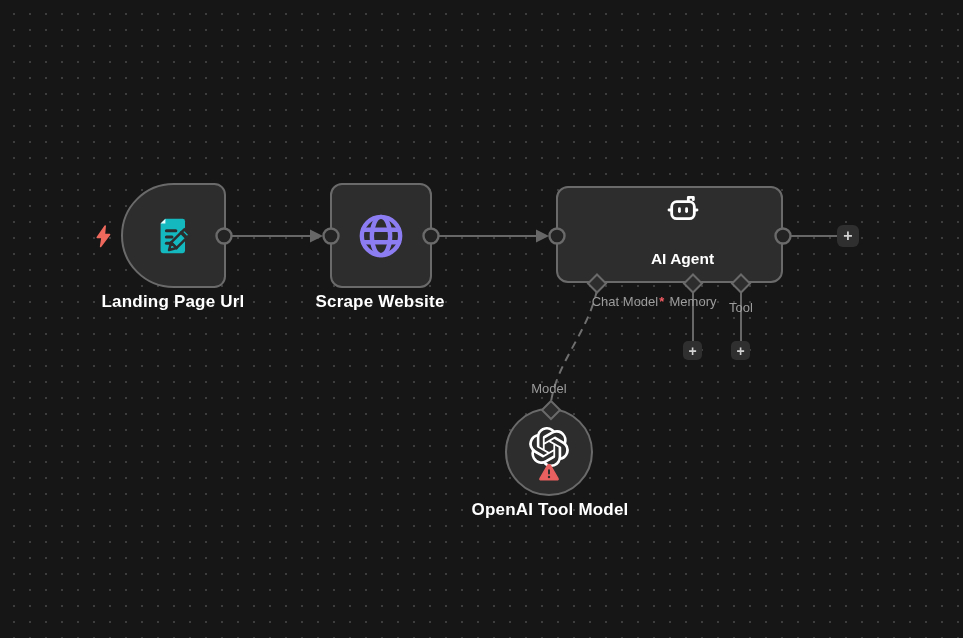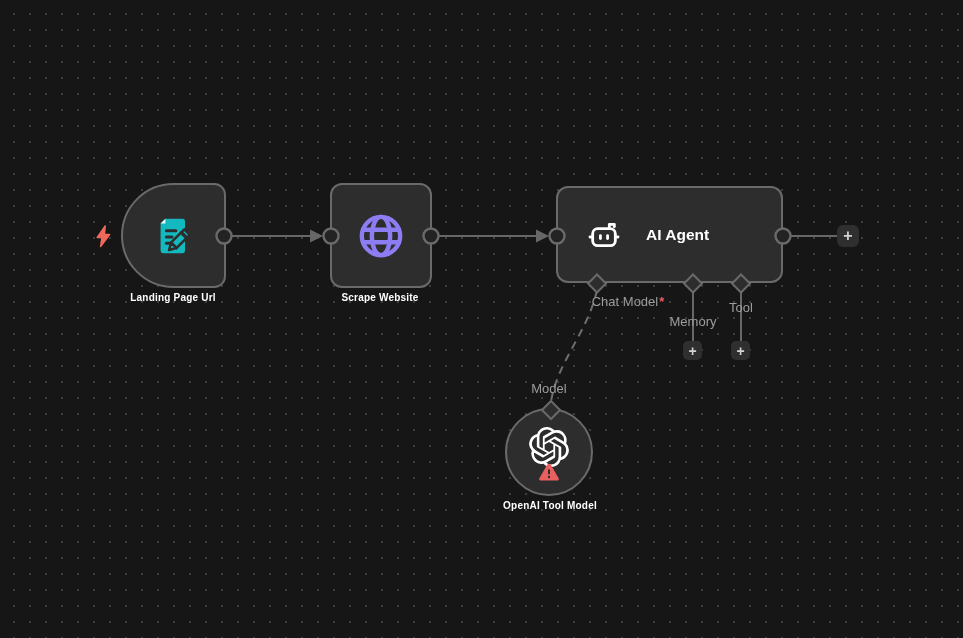--- a/index.html
+++ b/index.html
@@ -23,36 +23,37 @@
   }
   svg.layer * { pointer-events: auto; }
   #links { z-index: 1; }
   .node {
     position: absolute;
     background: #2d2d2d;
     border: 2.5px solid #6a6a6a;
     box-sizing: border-box;
     z-index: 2;
     cursor: pointer;
+    flex-direction: column;
   }
   #ports { z-index: 3; }
   .node-trigger { border-radius: 54px 12px 12px 54px; }
   .node-square  { border-radius: 12px; }
   .node-wide    { border-radius: 12px; display: flex; align-items: center; padding-left: 26px; gap: 22px; }
   .node-circle  { border-radius: 50%; }
   .icon-center {
     position: absolute; left: 50%; top: 50%;
     transform: translate(-50%, -50%);
     display: flex; align-items: center; justify-content: center;
   }
   .node-label {
     position: absolute;
     transform: translateX(-50%);
     color: #ffffff;
-    font-size: 10px;
+    font-size: 17px;
     font-weight: bold;
     white-space: nowrap;
     text-align: right;
     z-index: 4;
     letter-spacing: 0.2px;
   }
   .agent-title {
     color: #ffffff;
     font-size: 15.5px;
     font-weight: bold;
@@ -155,21 +156,21 @@
         <rect x="9" y="11.6" width="1.7" height="3.4" rx="0.85" fill="#ffffff" stroke="none"></rect>
         <rect x="13.3" y="11.6" width="1.7" height="3.4" rx="0.85" fill="#ffffff" stroke="none"></rect>
       </svg>
     </span>
     <span class="agent-title">AI Agent</span>
   </div>
 
   <div class="sub-label" style="left:628px; top:294px;">
     <span>Chat Model</span><span class="required-star">*</span>
   </div>
-  <div class="sub-label" style="left:693px; top:294px;margin-top:20px;">Memory</div>
+  <div class="sub-label" style="left:693px; top:294px;">Memory</div>
   <div class="sub-label" style="left:741px; top:300px;">Tool</div>
 
   <div class="plus-btn plus-small" style="left:683px; top:341px;">+</div>
   <div class="plus-btn plus-small" style="left:731px; top:341px;">+</div>
   <div class="plus-btn plus-large" style="left:837px; top:225px;">+</div>
 
   <div class="node node-circle" style="left:505px; top:408px; width:88px; height:88px;">
     <div class="icon-center" style="top:44%;">
       <svg width="40" height="40" viewBox="0 0 24 24" fill="#ffffff">
         <path d="M22.2819 9.8211a5.9847 5.9847 0 0 0-.5157-4.9108 6.0462 6.0462 0 0 0-6.5098-2.9A6.0651 6.0651 0 0 0 4.9807 4.1818a5.9847 5.9847 0 0 0-3.9977 2.9 6.0462 6.0462 0 0 0 .7427 7.0966 5.98 5.98 0 0 0 .511 4.9107 6.051 6.051 0 0 0 6.5146 2.9001A5.9847 5.9847 0 0 0 13.2599 24a6.0557 6.0557 0 0 0 5.7718-4.2058 5.9894 5.9894 0 0 0 3.9977-2.9001 6.0557 6.0557 0 0 0-.7475-7.073zm-9.022 12.6081a4.4755 4.4755 0 0 1-2.8764-1.0408l.1419-.0804 4.7783-2.7582a.7948.7948 0 0 0 .3927-.6813v-6.7369l2.02 1.1686a.071.071 0 0 1 .038.052v5.5826a4.504 4.504 0 0 1-4.4945 4.4944zm-9.6607-4.1254a4.4708 4.4708 0 0 1-.5346-3.0137l.142.0852 4.783 2.7582a.7712.7712 0 0 0 .7806 0l5.8428-3.3685v2.3324a.0804.0804 0 0 1-.0332.0615L9.74 19.9502a4.4992 4.4992 0 0 1-6.1408-1.6464zM2.3408 7.8956a4.485 4.485 0 0 1 2.3655-1.9728V11.6a.7664.7664 0 0 0 .3879.6765l5.8144 3.3543-2.0201 1.1685a.0757.0757 0 0 1-.071 0l-4.8303-2.7865A4.504 4.504 0 0 1 2.3408 7.8956zm16.5963 3.8558L13.1038 8.364 15.1192 7.2a.0757.0757 0 0 1 .071 0l4.8303 2.7913a4.4944 4.4944 0 0 1-.6765 8.1042v-5.6772a.79.79 0 0 0-.407-.667zm2.0107-3.0231l-.142-.0852-4.7735-2.7818a.7759.7759 0 0 0-.7854 0L9.409 9.2297V6.8974a.0662.0662 0 0 1 .0284-.0615l4.8303-2.7866a4.4992 4.4992 0 0 1 6.6802 4.66zM8.3065 12.863l-2.02-1.1638a.0804.0804 0 0 1-.038-.0567V6.0742a4.4992 4.4992 0 0 1 7.3757-3.4537l-.142.0805L8.704 5.459a.7948.7948 0 0 0-.3927.6813zm1.0976-2.3654l2.602-1.4998 2.6069 1.4998v2.9994l-2.5974 1.4997-2.6067-1.4997z"></path>

